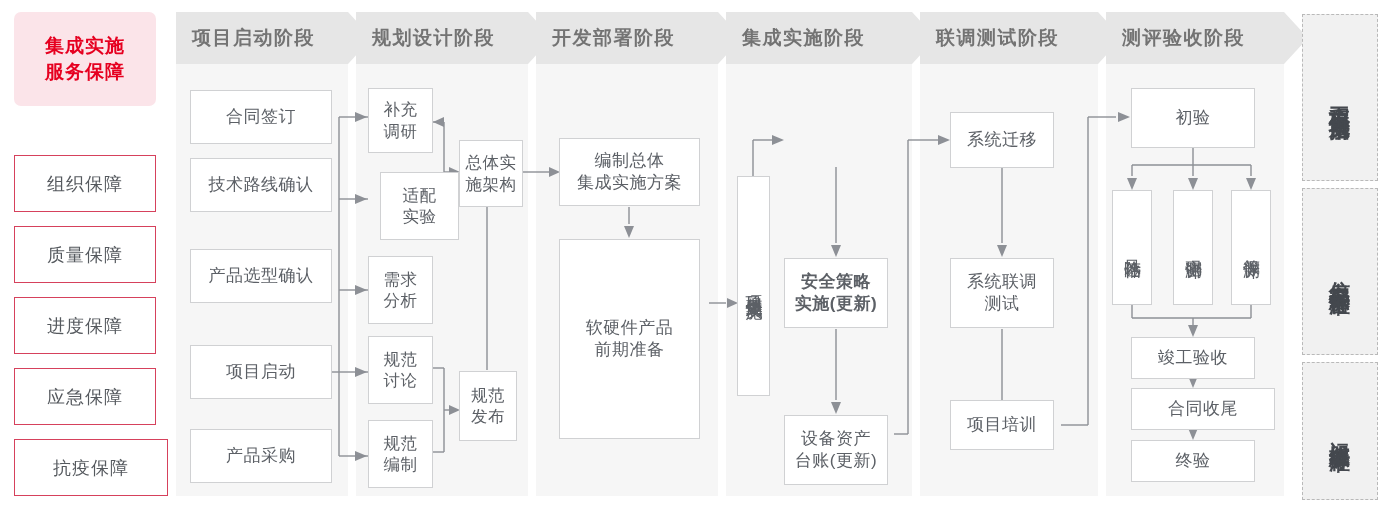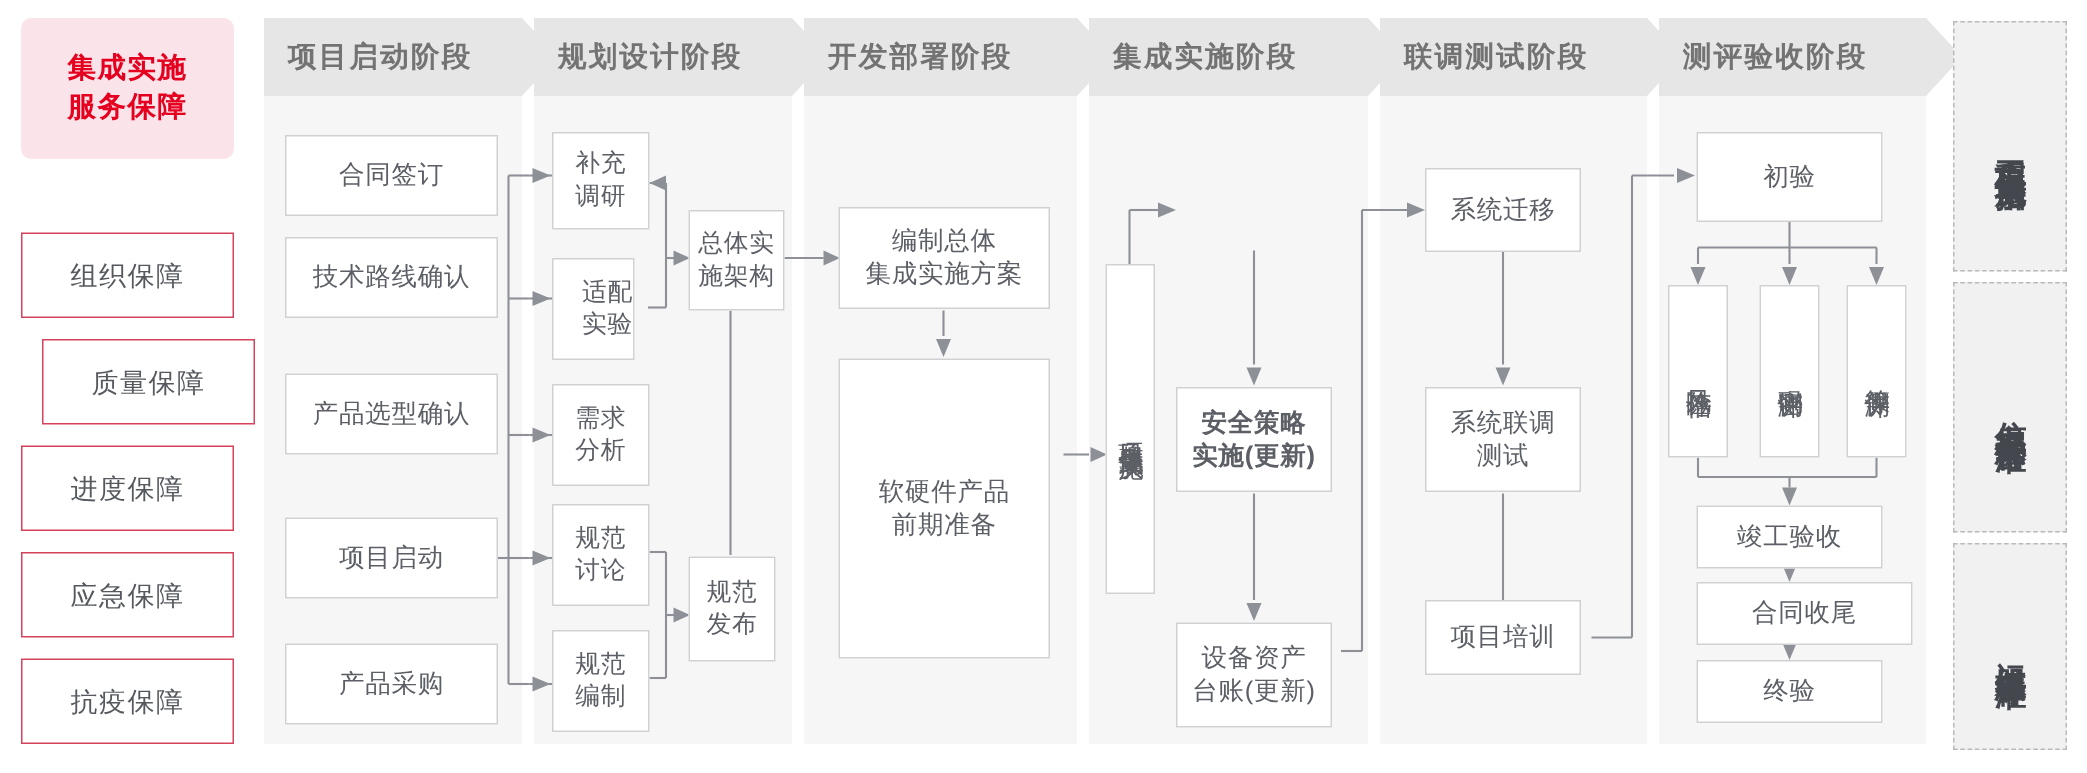--- a/index.html
+++ b/index.html
@@ -68,30 +68,30 @@
   <div class="abs lead-box" style="left:14px;top:12px;width:142px;height:94px;">
     <div>
       <div>集成实施</div>
       <div>服务保障</div>
     </div>
   </div>
 
   <div class="abs guar-box" style="left:14px;top:155px;width:142px;height:57px;">
     <span>组织保障</span>
   </div>
-  <div class="abs guar-box" style="left:28px;top:226px;width:142px;height:57px;">
+  <div class="abs guar-box" style="left:14px;top:226px;width:142px;height:57px;">
     <span>质量保障</span>
   </div>
   <div class="abs guar-box" style="left:14px;top:297px;width:142px;height:57px;">
     <span>进度保障</span>
   </div>
   <div class="abs guar-box" style="left:14px;top:368px;width:142px;height:57px;">
     <span>应急保障</span>
   </div>
-  <div class="abs guar-box" style="left:14px;top:439px;width:142px;height:57px;">
+  <div class="abs guar-box" style="left:14px;top:439px;width:154px;height:57px;">
     <span>抗疫保障</span>
   </div>
 
   <div class="abs panel" style="left:176px;top:64px;width:172px;height:432px;"></div>
   <div class="abs panel" style="left:356px;top:64px;width:172px;height:432px;"></div>
   <div class="abs panel" style="left:536px;top:64px;width:182px;height:432px;"></div>
   <div class="abs panel" style="left:726px;top:64px;width:186px;height:432px;"></div>
   <div class="abs panel" style="left:920px;top:64px;width:178px;height:432px;"></div>
   <div class="abs panel" style="left:1106px;top:64px;width:178px;height:432px;"></div>
 
@@ -236,21 +236,21 @@
     <span>项目启动</span>
   </div>
   <div class="abs node" style="left:190px;top:429px;width:142px;height:54px;">
     <span>产品采购</span>
   </div>
 
   <div class="abs node sm" style="left:368px;top:88px;width:65px;height:65px;white-space:pre-line;">
     <span>补充
 调研</span>
   </div>
-  <div class="abs node sm" style="left:368px;top:172px;width:55px;height:68px;white-space:pre-line;justify-content:flex-end;">
+  <div class="abs node sm" style="left:380px;top:172px;width:79px;height:68px;white-space:pre-line;">
     <span>适配
 实验</span>
   </div>
   <div class="abs node sm" style="left:368px;top:256px;width:65px;height:68px;white-space:pre-line;">
     <span>需求
 分析</span>
   </div>
   <div class="abs node sm" style="left:368px;top:336px;width:65px;height:68px;white-space:pre-line;">
     <span>规范
 讨论</span>

